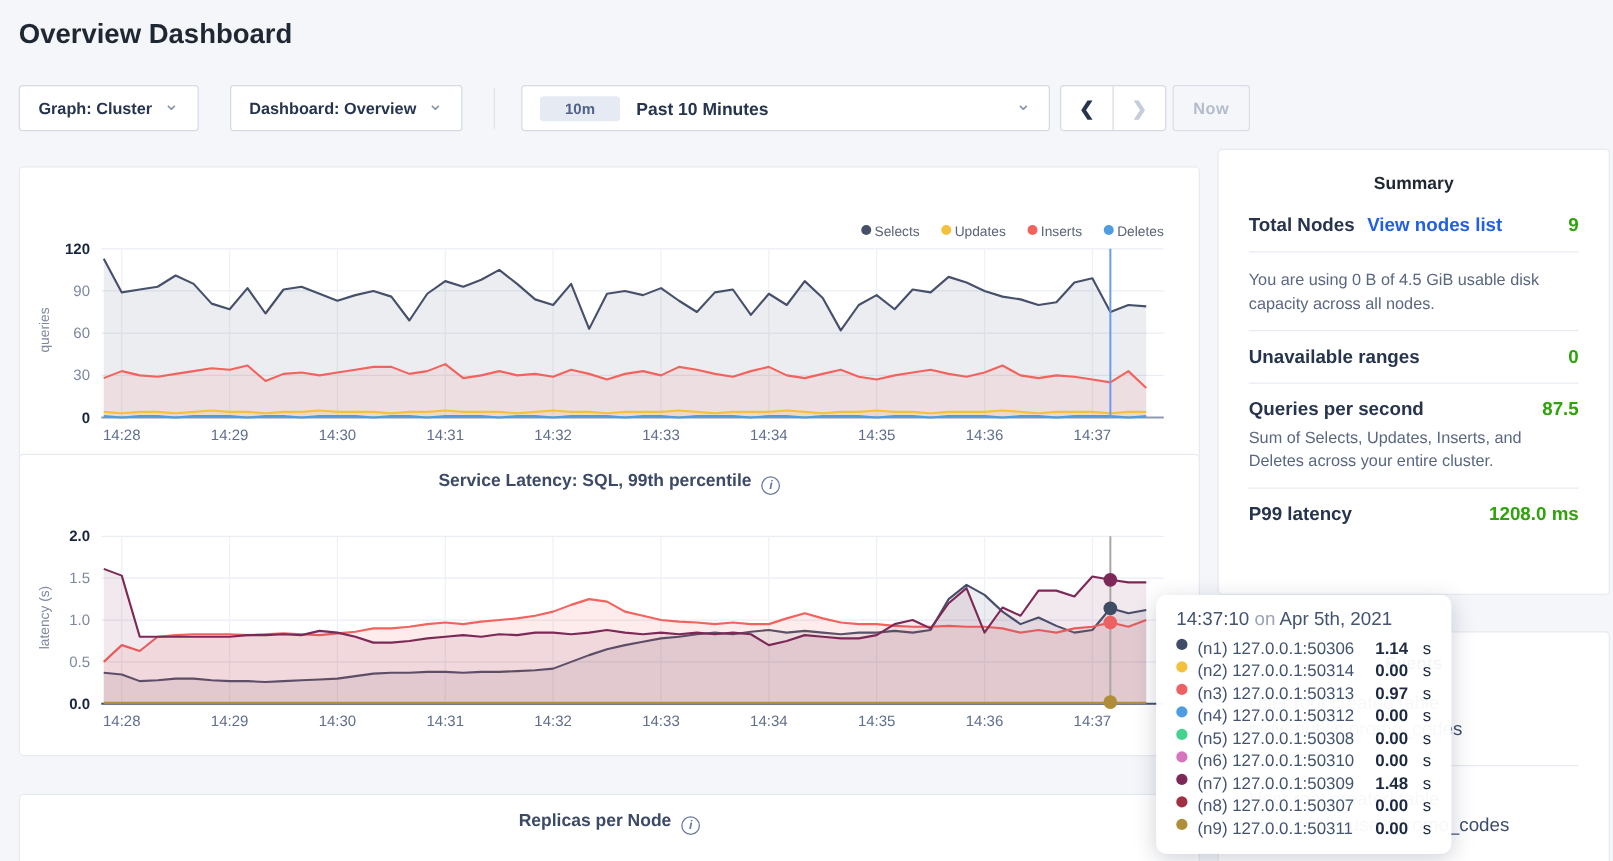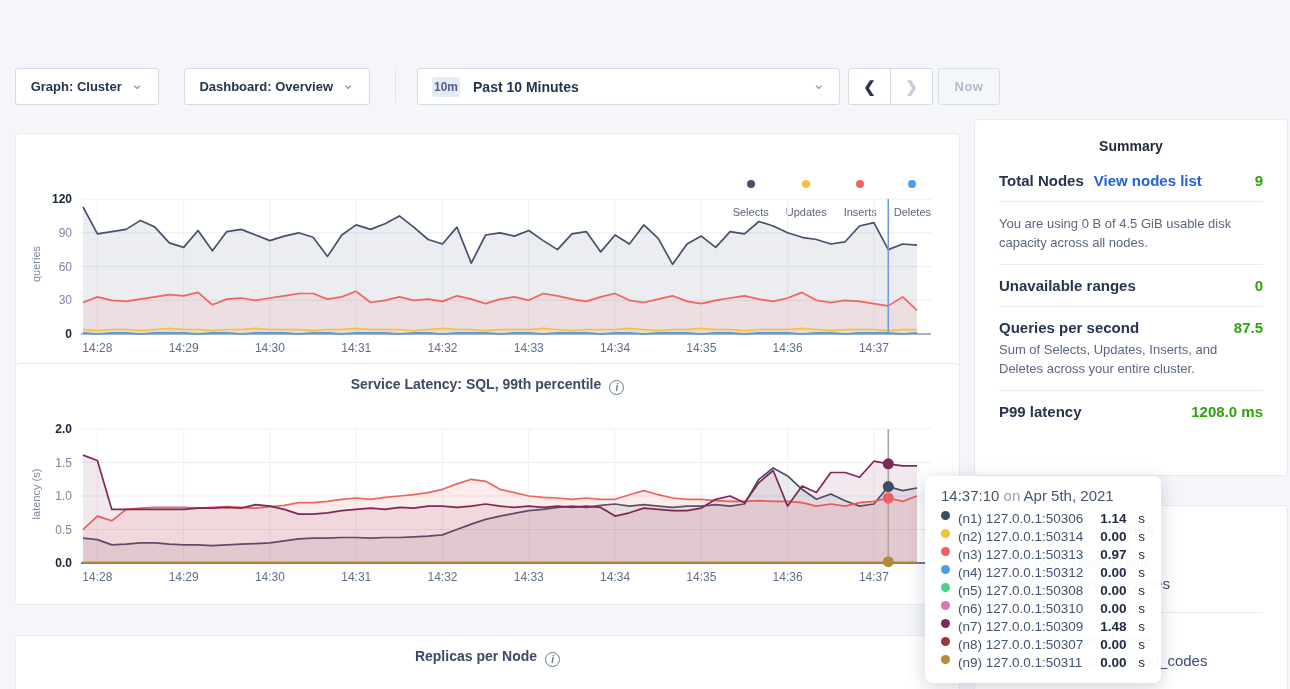--- a/index.html
+++ b/index.html
@@ -10,21 +10,21 @@
   .page-title { position:absolute; left:15px; top:14px; font-size:22px; font-weight:600; color:#1f2733; }
 
   .btn { position:absolute; top:68px; height:37px; background:#fff; border:1px solid #d5dbe6;
          border-radius:3px; display:flex; align-items:center; padding:0 14px; gap:9px;
          font-size:13px; font-weight:bold; color:#27344e; cursor:pointer; }
   .chev { color:#8a94a8; font-size:15px; line-height:10px; margin-top:-5px; font-weight:normal; }
   #graph-btn { left:15px; width:144px; justify-content:center; }
   #dashboard-btn { left:184px; width:186px; justify-content:center; }
   .toolbar-divider { position:absolute; left:395px; top:70px; height:33px; width:1px; background:#dfe3ea; }
   #time-btn { left:417px; width:423px; }
-  #time-btn .badge { background:#e6ebf3; border-radius:3px; padding:3px 2px; font-size:12px; font-weight:bold; color:#51628a; }
+  #time-btn .badge { background:#e6ebf3; border-radius:3px; padding:3px 20px; font-size:12px; font-weight:bold; color:#51628a; }
   #time-btn .tlabel { font-size:14px; margin-left:4px; }
   #time-btn .spacer { flex:1; }
   #arrow-group { position:absolute; left:848px; top:68px; width:85px; height:37px; background:#fff;
                  border:1px solid #d5dbe6; border-radius:3px; display:flex; }
   .arrow-cell { flex:1; display:flex; align-items:center; justify-content:center; font-size:15px; font-weight:bold; cursor:pointer; }
   .arrow-prev { color:#27344e; border-right:1px solid #d5dbe6; }
   .arrow-next { color:#c6cdda; }
   #now-btn { left:938px; width:62px; justify-content:center; background:transparent; color:#b3bccb;
              border-color:#d9dee8; font-size:13px; letter-spacing:0.5px; }
 
@@ -34,21 +34,21 @@
   #card-replicas { left:15px;  top:635px; width:945px; height:80px; }
   #card-summary  { left:974px; top:119px; width:314px; height:357px; padding:18px 24px; }
   #card-events   { left:974px; top:505px; width:314px; height:210px; padding:16px 0; }
 
   .chart-title { position:absolute; top:12px; left:0; width:100%; text-align:center;
                  font-size:14px; font-weight:bold; color:#3c4a65; }
   .info-icon { display:inline-block; width:15px; height:15px; border:1.4px solid #68779a; border-radius:50%;
                color:#68779a; font-size:10px; line-height:13px; text-align:center; font-style:italic;
                font-weight:bold; margin-left:8px; vertical-align:-2px; }
   .legend { position:absolute; top:46px; right:28px; display:flex; gap:17px; font-size:11px; color:#5a6478; }
-  .legend-item { display:flex; align-items:center; gap:18px;flex-direction:column; }
+  .legend-item { display:flex; gap:3px; }
   .legend-dot { width:8px; height:8px; border-radius:50%; }
   .axis-title { position:absolute; left:-16px; top:124px; width:72px; text-align:center;
                 transform:rotate(-90deg); font-size:11px; color:#7c87a0; }
   svg.chart { position:absolute; left:0; top:0; }
   svg text { font-family:"Liberation Sans", sans-serif; }
 
   .sum-title { text-align:center; font-size:14px; font-weight:bold; color:#1f2733; margin-bottom:18px; }
   .sum-row { display:flex; align-items:baseline; font-size:15px; font-weight:bold; color:#27344e; margin:10px 0 2px; }
   .sum-row .grow { flex:1; }
   .sum-link { color:#2260e0; margin-left:10px; font-size:15px; font-weight:bold; cursor:pointer; text-decoration:none; }
@@ -68,20 +68,21 @@
   .tt-dot { width:9px; height:9px; border-radius:50%; flex:none; }
   .tt-label { flex:1; white-space:nowrap; }
   .tt-val { font-weight:bold; color:#1d2940; white-space:nowrap; }
   .tt-unit { font-weight:normal; }
 </style>
 </head>
 <body>
 
 <div id="app">
 
+  <h1 class="page-title">Overview Dashboard</h1>
 
   <div class="btn" id="graph-btn">
     <span>Graph: Cluster</span>
     <span class="chev">⌄</span>
   </div>
   <div class="btn" id="dashboard-btn">
     <span>Dashboard: Overview</span>
     <span class="chev">⌄</span>
   </div>
   <div class="toolbar-divider"></div>

